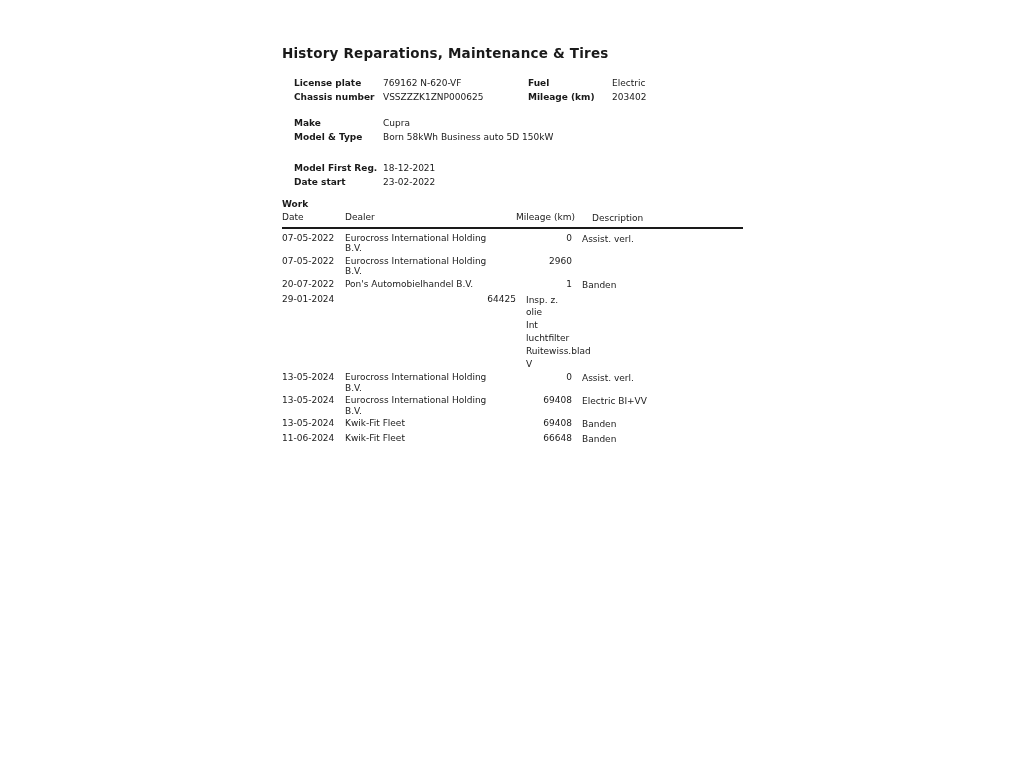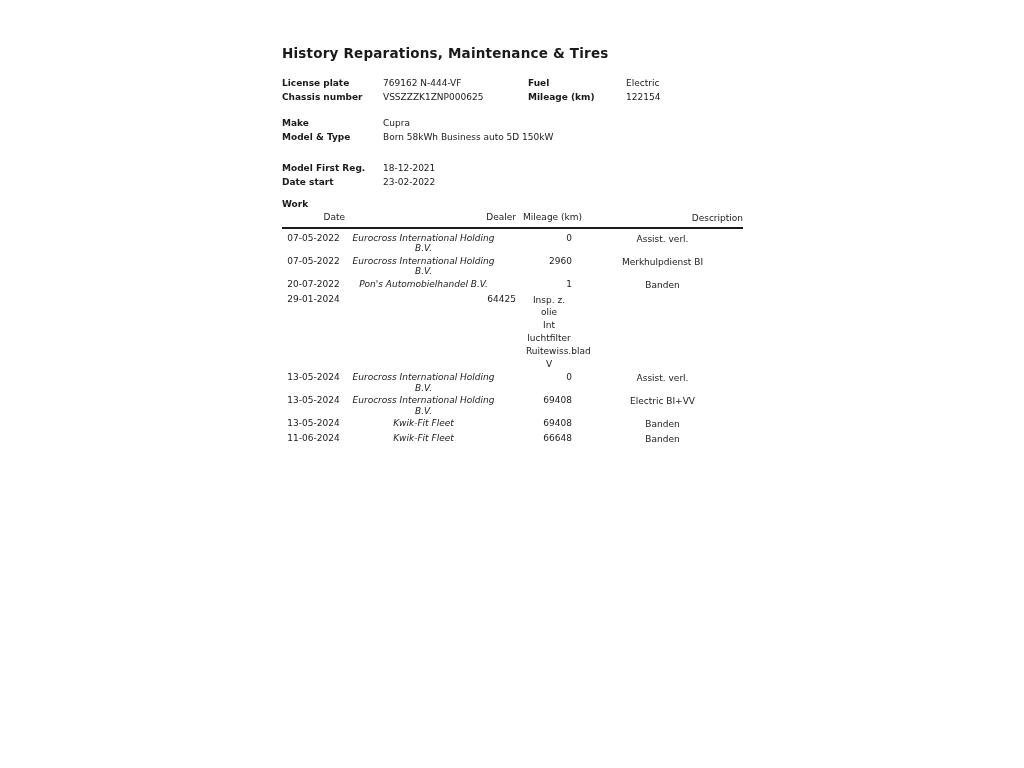--- a/index.html
+++ b/index.html
@@ -33,80 +33,79 @@
     white-space: nowrap;
     text-align: center;
   }
   .info-block { position: absolute; left: 0; width: 461px; }
   .block-identity { top: 33px; }
   .block-make     { top: 73px; }
   .block-dates    { top: 118px; }
   .info-row { position: relative; height: 13.5px; }
   .info-row span { position: absolute; top: 0; white-space: nowrap; }
   .lbl { font-weight: bold; }
-  .c1 { left: 0; }
+  .c1 { left: 12px; }
   .c2 { left: 101px; }
   .c3 { left: 234px; padding-left: 12px; }
-  .c4 { left: 344px; text-align: right; }
+  .c4 { left: 330px; text-align: right; }
 
   .work-label {
     position: absolute;
     left: 0; top: 154px;
     font-weight: bold;
   }
   .work-table {
     position: absolute;
     left: 0; top: 167px;
     width: 461px;
   }
   .thead {
     display: grid;
     grid-template-columns: 63px 171px 66px 1fr;
     padding-bottom: 2px;
     border-bottom: 2px solid #1a1a1a;
     line-height: 11px;
-    text-align: right;
   }
   .thead .th { white-space: nowrap; }
   .tbody { padding-top: 4px; }
   .work-row {
     display: grid;
     grid-template-columns: 63px 171px 56px 1fr;
     margin-bottom: 2px;
   }
-  .cell { line-height: 10.5px; text-align: center; }
+  .cell { line-height: 10.5px; }
   .cell-date { white-space: nowrap; }
-  .cell-dealer { max-width: 157px; font-style: italic; }
+  .cell-dealer { max-width: 157px; }
   .cell-mileage { text-align: right; white-space: nowrap; }
   .cell-desc {
     padding-left: 10px;
     white-space: pre-line;
     line-height: 12.8px;
   }
 </style>
 </head>
 <body>
 
 <div class="page">
   <div class="content">
 
     <div class="title">History Reparations, Maintenance &amp; Tires</div>
 
     <div class="info-block block-identity">
       <div class="info-row">
         <span class="lbl c1">License plate</span>
-        <span class="val c2">769162 N-444-VF</span>
+        <span class="val c2">769162 N-620-VF</span>
         <span class="lbl c3">Fuel</span>
         <span class="val c4">Electric</span>
       </div>
       <div class="info-row">
         <span class="lbl c1">Chassis number</span>
         <span class="val c2">VSSZZZK1ZNP000625</span>
         <span class="lbl c3">Mileage (km)</span>
-        <span class="val c4">122154</span>
+        <span class="val c4">203402</span>
       </div>
     </div>
 
     <div class="info-block block-make">
       <div class="info-row">
         <span class="lbl c1">Make</span>
         <span class="val c2">Cupra</span>
       </div>
       <div class="info-row">
         <span class="lbl c1">Model &amp; Type</span>
@@ -140,21 +139,20 @@
           <div class="cell cell-date">07-05-2022</div>
           <div class="cell cell-dealer">Eurocross International Holding B.V.</div>
           <div class="cell cell-mileage">0</div>
           <div class="cell cell-desc">Assist. verl.</div>
         </div>
 
         <div class="work-row">
           <div class="cell cell-date">07-05-2022</div>
           <div class="cell cell-dealer">Eurocross International Holding B.V.</div>
           <div class="cell cell-mileage">2960</div>
-          <div class="cell cell-desc">Merkhulpdienst BI</div>
         </div>
 
         <div class="work-row">
           <div class="cell cell-date">20-07-2022</div>
           <div class="cell cell-dealer">Pon's Automobielhandel B.V.</div>
           <div class="cell cell-mileage">1</div>
           <div class="cell cell-desc">Banden</div>
         </div>
 
         <div class="work-row">

